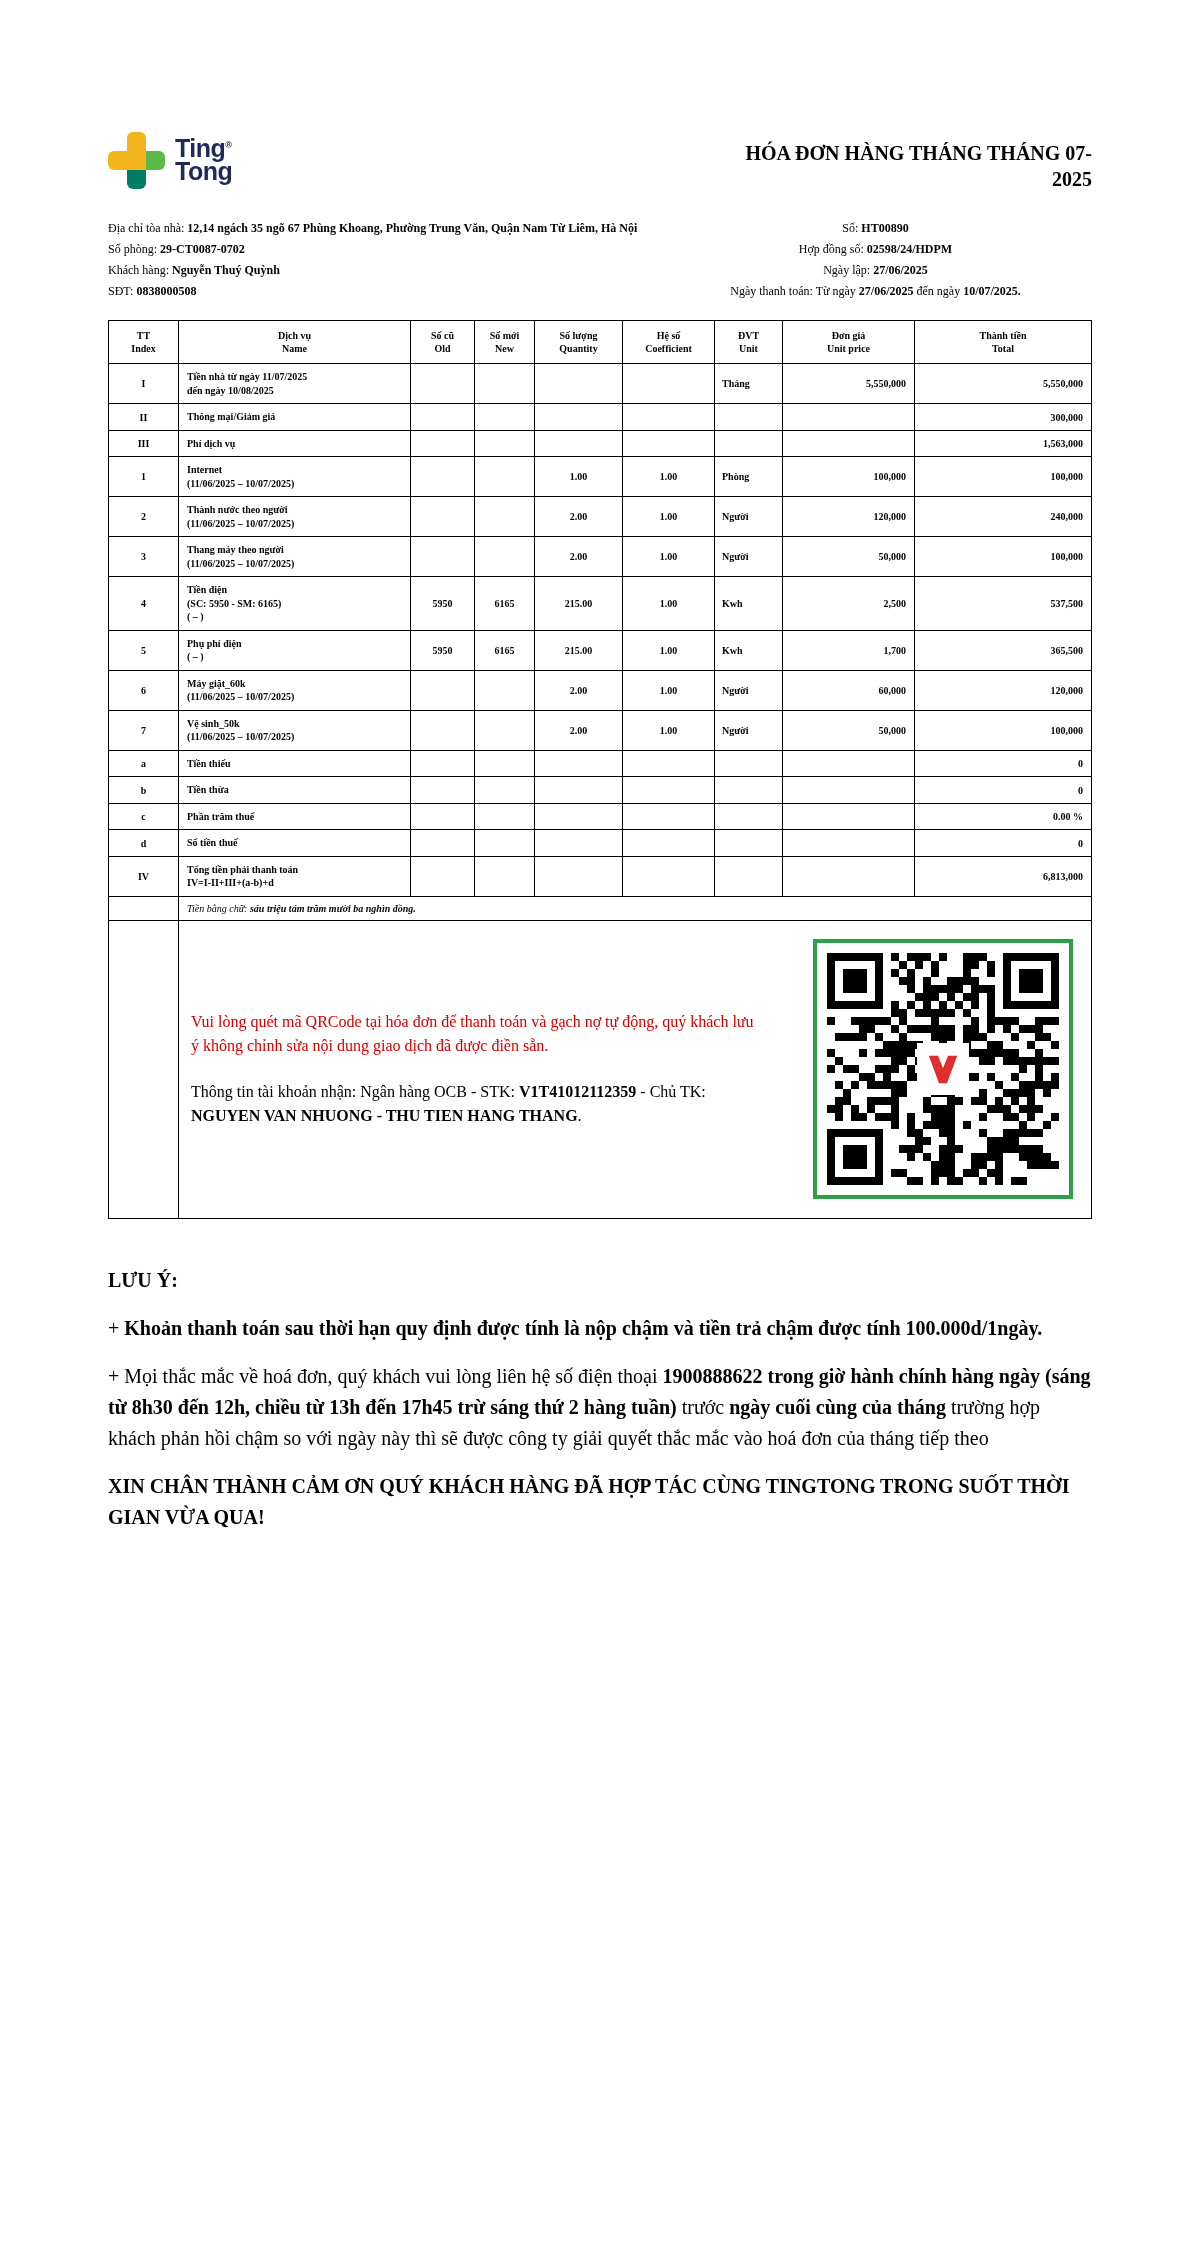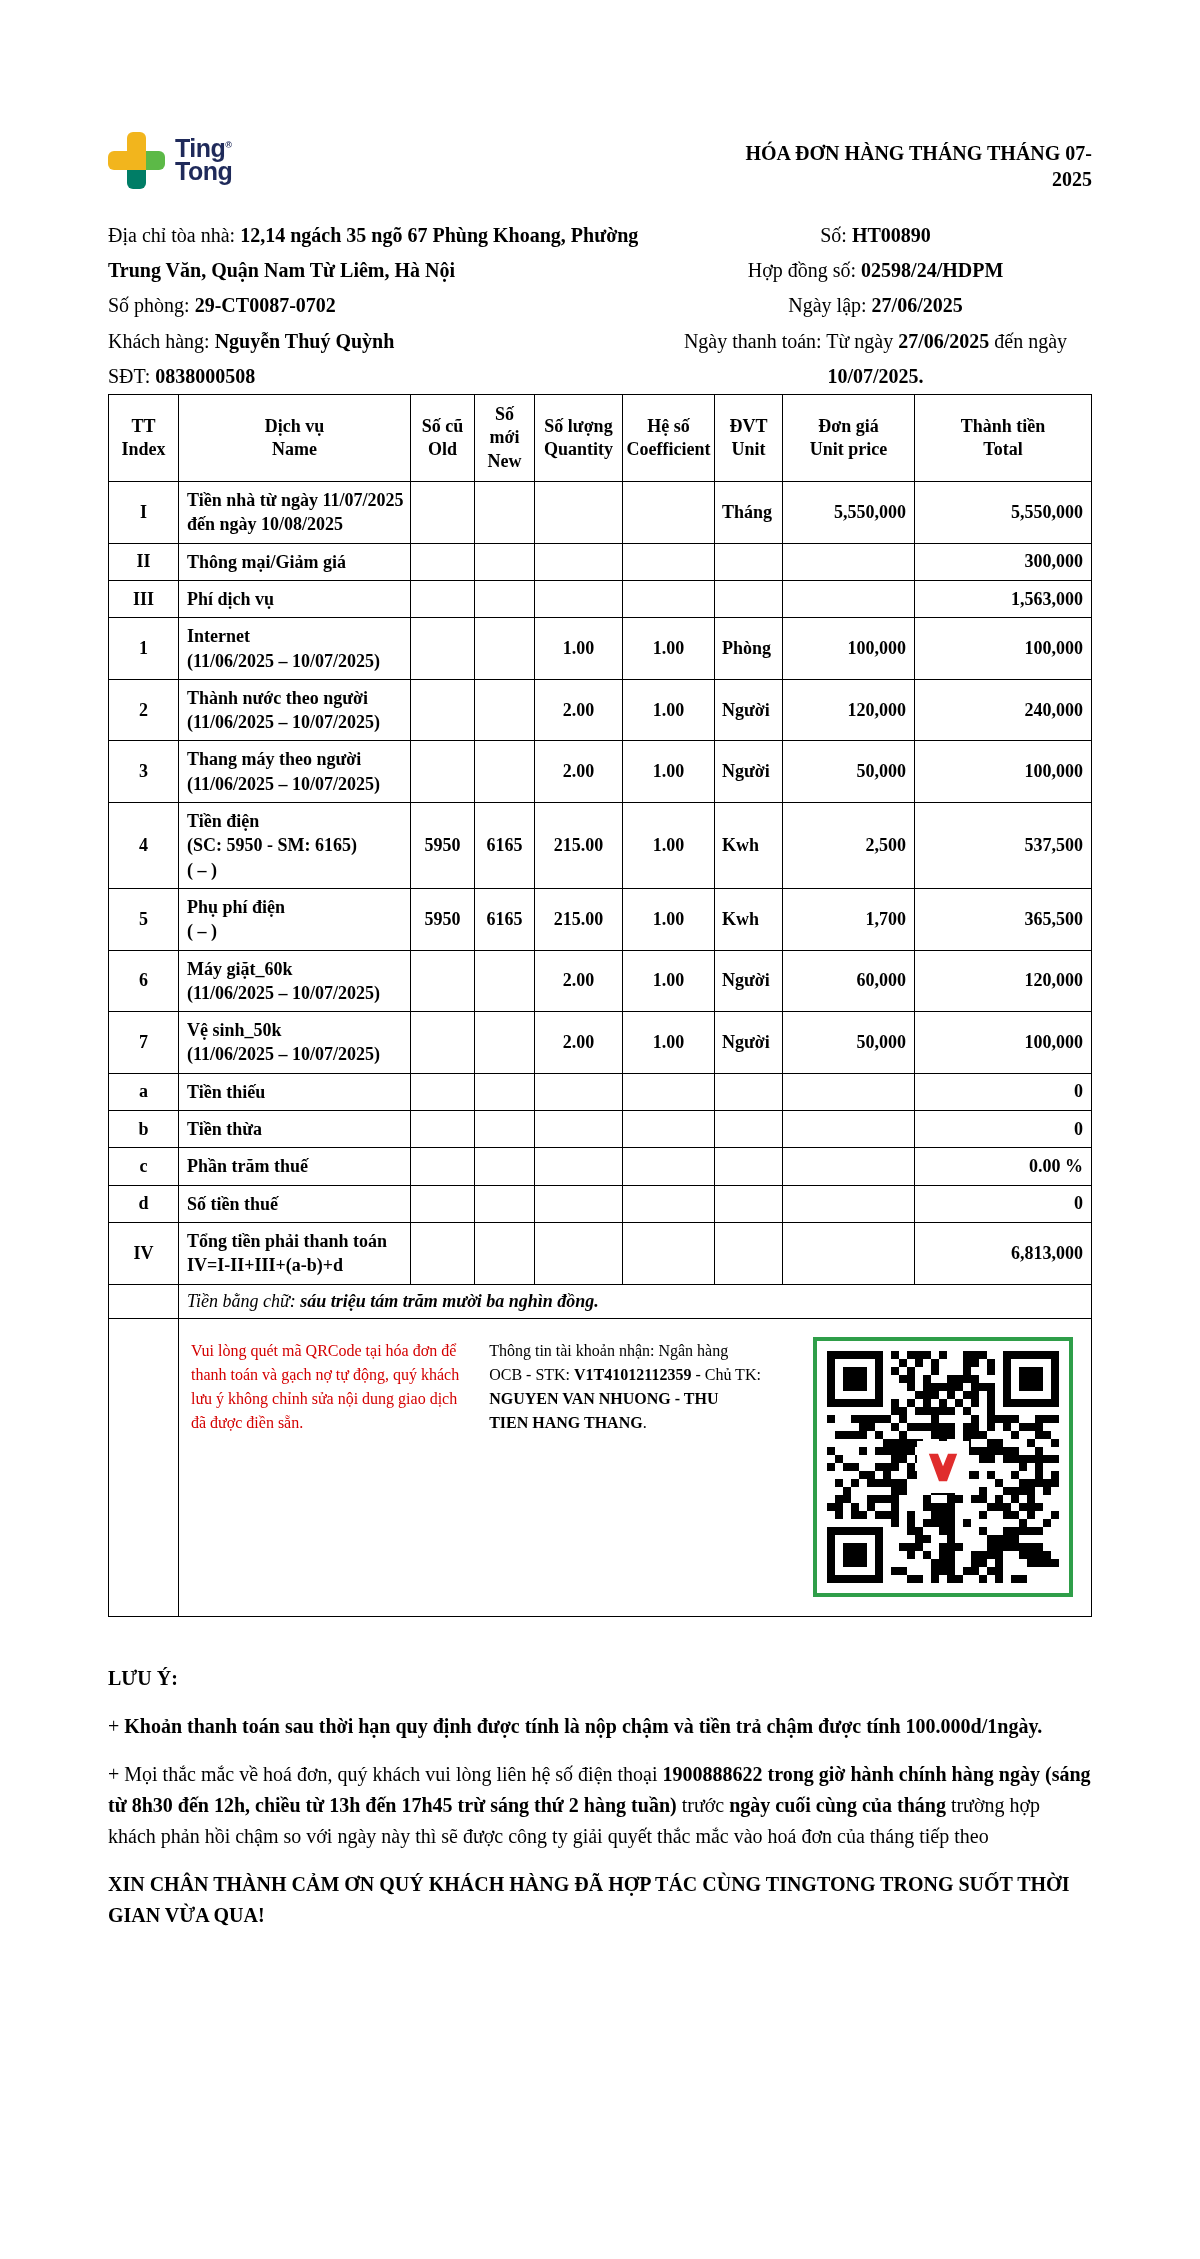--- a/index.html
+++ b/index.html
@@ -22,41 +22,41 @@
   .lm-left   { left:0;    top:19px; background:var(--lg-yellow); border-radius:6px 0 0 6px; }
   .lm-center { left:19px; top:19px; background:var(--lg-yellow); }
   .lm-right  { left:38px; top:19px; background:var(--lg-green);  border-radius:0 6px 6px 0; }
   .lm-bottom { left:19px; top:38px; background:var(--lg-teal);   border-radius:0 0 6px 6px; }
   .logo-text { font-family:"Liberation Sans", sans-serif; font-weight:bold; font-size:25px;
                line-height:0.92; color:var(--lg-navy); letter-spacing:-0.5px; }
   .logo-text sup { font-size:9px; vertical-align:super; }
   .title { font-size:20px; font-weight:bold; width:370px; text-align:right; line-height:1.3; margin-top:12px; }
 
   
-  .info { display:flex; justify-content:space-between; margin-top:26px; font-size:20px; }
+  .info { display:flex; justify-content:space-between; margin-top:26px; font-size:12px; }
   .info p { line-height:1.76; }
   .info-left  { width:54%; }
   .info-right { width:44%; text-align:center; }
 
   
-  table.invoice { width:100%; border-collapse:collapse; font-size:18px; font-weight:bold; }
+  table.invoice { width:100%; border-collapse:collapse; margin-top:18px; font-size:10px; font-weight:bold; }
   table.invoice th, table.invoice td { border:1px solid #000; padding:6px 5px; vertical-align:middle; }
   table.invoice th { text-align:center; line-height:1.3; padding:8px 3px; }
   .c-tt    { text-align:center; width:70px; }
   .c-name  { text-align:left; padding-left:8px !important; line-height:1.35; }
   .c-num   { text-align:center; }
   .c-unit  { text-align:left; padding-left:7px !important; }
   .c-money { text-align:right; padding-right:8px !important; }
   .c-words { font-weight:normal; padding-left:8px !important; }
   .c-words b { font-weight:bold; }
 
   
   .qr-box { display:flex; border:1px solid #000; border-top:none; min-height:298px; }
   .qr-col-index { width:70px; border-right:1px solid #000; flex:none; }
-  .qr-col-text  { flex:1; display:flex; flex-direction:row; justify-content:center; gap:22px;
+  .qr-col-text  { flex:1; display:flex; flex-direction:column; justify-content:center; gap:22px;
                   padding:20px 34px 20px 12px; font-size:16px; line-height:1.5; }
   .qr-red { color:#d40000; }
   .qr-col-img { flex:none; width:296px; display:flex; align-items:center; justify-content:center; }
   .qr-frame { position:relative; border:4px solid var(--qr-green); background:#fff; padding:10px; line-height:0; }
   .qr-frame svg.qr-modules { display:block; }
   .qr-logo { position:absolute; left:50%; top:50%; width:52px; height:52px; margin:-26px 0 0 -26px;
              background:#fff; display:flex; align-items:center; justify-content:center; }
   .qr-logo svg { width:40px; height:40px; }
 
   

